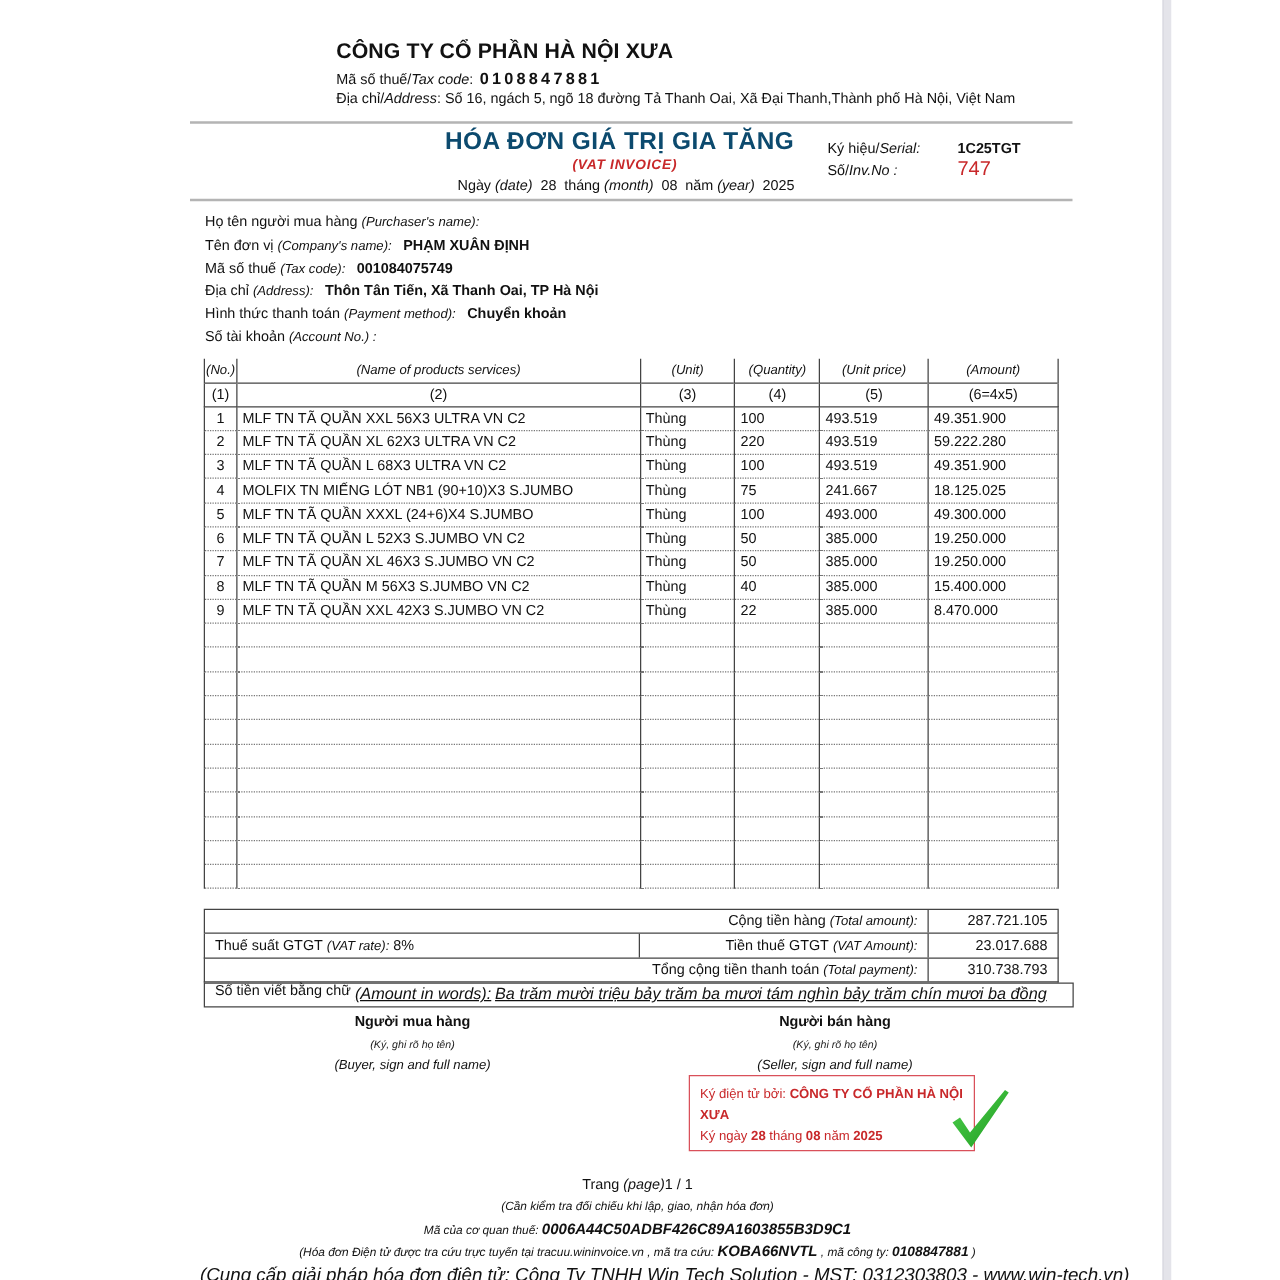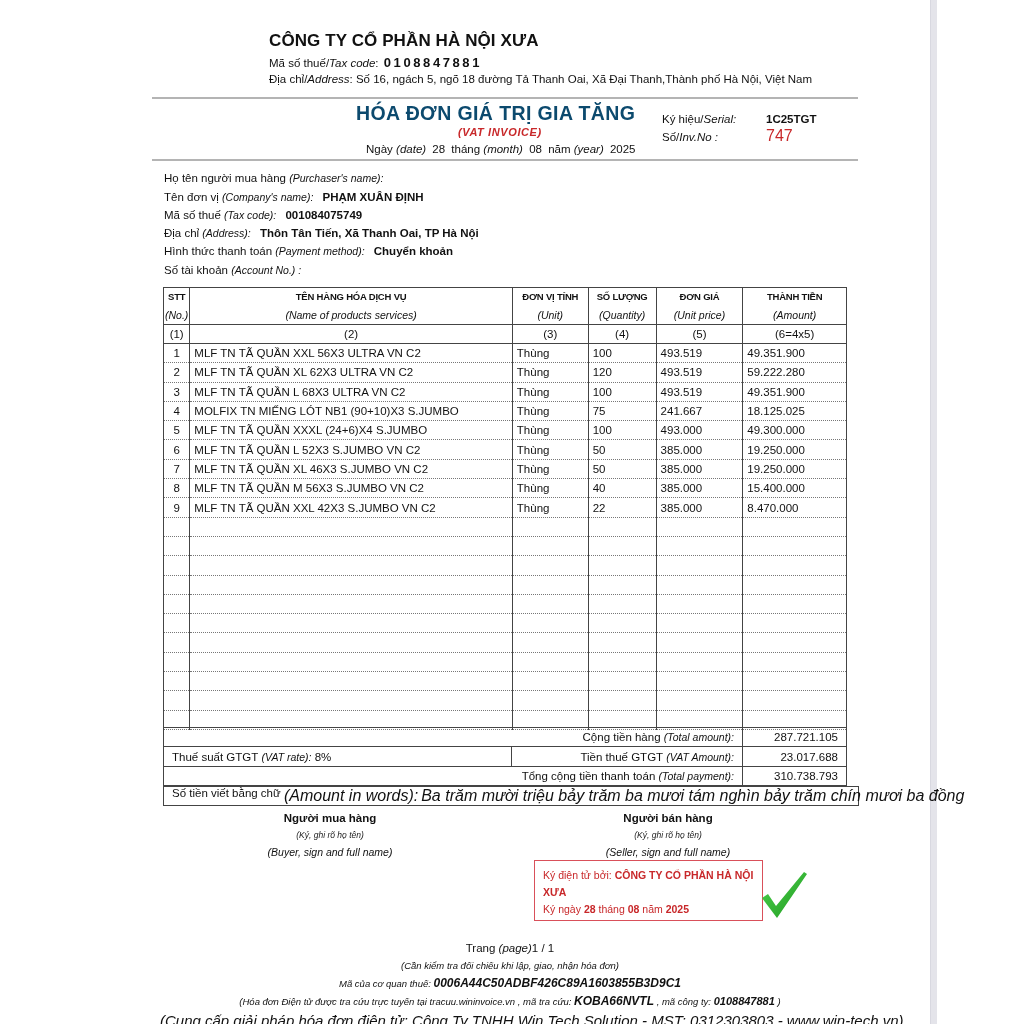--- a/index.html
+++ b/index.html
@@ -44,30 +44,30 @@
 
     .totals { position: absolute; left: 163px; width: 684px; font-size: 11.5px; border: 1.5px solid #444; border-top: none; display: flex; align-items: flex-end; }
     .totals .lbl { flex: 1; text-align: right; padding-right: 8px; height: 100%; display: flex; align-items: center; justify-content: flex-end; }
     .totals .val { width: 104px; text-align: right; padding-right: 8px; border-left: 1.5px solid #444; height: 100%; display: flex; align-items: center; justify-content: flex-end; }
     .totals .it { font-size: 10.5px; }
     .tot1 { top: 727px; height: 20px; border-top: 1.5px solid #444; }
     .tot2 { top: 747px; height: 20px; }
     .tot2 .rate { width: 348px; padding-left: 8px; border-right: 1.5px solid #444; height: 100%; display: flex; align-items: center; }
     .tot3 { top: 767px; height: 19px; }
     .words { position: absolute; left: 163px; top: 786px; width: 696px; height: 20px; border: 1.5px solid #444; border-top: 1px solid #444; font-size: 11.5px; padding-left: 8px; display: flex; align-items: flex-start; white-space: nowrap; }
-    .words .it { font-size: 16px; margin-left: 3px; }
+    .words .it { font-size: 13px; margin-left: 3px; text-decoration: underline; }
 
     .sign-col { position: absolute; text-align: center; width: 260px; }
     .sign-title { font-size: 11.5px; font-weight: bold; }
     .sign-hint { font-size: 8.5px; font-style: italic; margin-top: 6px; color: #222; }
     .sign-hint2 { font-size: 10.5px; font-style: italic; margin-top: 6px; }
     .buyer-sign { left: 200px; top: 812px; }
     .seller-sign { left: 538px; top: 812px; }
 
-    .sig-box { position: absolute; left: 534px; top: 860px; width: 229px; height: 61px; border: 1.5px solid #d9505a; padding: 6px 0 0 8px; font-size: 10.5px; color: #c8282a; line-height: 17px; }
+    .sig-box { position: absolute; left: 551px; top: 860px; width: 229px; height: 61px; border: 1.5px solid #d9505a; padding: 6px 0 0 8px; font-size: 10.5px; color: #c8282a; line-height: 17px; }
     .sig-box .b { font-weight: bold; }
     .check { position: absolute; left: 760px; top: 870px; width: 48px; height: 50px; }
 
     .footer { position: absolute; left: 160px; width: 700px; text-align: center; white-space: nowrap; }
     .f-page { top: 942px; font-size: 11.5px; }
     .f-note { top: 960px; font-size: 9.5px; font-style: italic; }
     .f-code { top: 976px; font-size: 9.5px; font-style: italic; }
     .f-code .b { font-size: 12px; font-weight: bold; font-style: italic; }
     .f-lookup { top: 994px; font-size: 9.5px; font-style: italic; }
     .f-lookup .b { font-size: 12px; font-weight: bold; font-style: italic; }
@@ -141,28 +141,20 @@
 <table class="items">
   <colgroup>
     <col style="width:26px">
       <col style="width:323px">
       <col style="width:76px">
       <col style="width:68px">
       <col style="width:87px">
       <col style="width:104px">
   </colgroup>
   <tbody>
-      <tr class="h1">
-    <th>STT</th>
-    <th>TÊN HÀNG HÓA DỊCH VỤ</th>
-    <th>ĐƠN VỊ TÍNH</th>
-    <th>SỐ LƯỢNG</th>
-    <th>ĐƠN GIÁ</th>
-    <th>THÀNH TIỀN</th>
-  </tr>
   <tr class="h2">
     <td style="padding:0">(No.)</td>
     <td>(Name of products services)</td>
     <td>(Unit)</td>
     <td>(Quantity)</td>
     <td>(Unit price)</td>
     <td>(Amount)</td>
   </tr>
   <tr class="h3">
     <td>(1)</td>
@@ -179,21 +171,21 @@
         <td>MLF TN TÃ QUẦN XXL 56X3 ULTRA VN C2</td>
         <td>Thùng</td>
         <td class="c-num">100</td>
         <td class="c-num">493.519</td>
         <td class="c-num c-amt">49.351.900</td>
       </tr>
       <tr class="row">
         <td class="c-stt">2</td>
         <td>MLF TN TÃ QUẦN XL 62X3 ULTRA VN C2</td>
         <td>Thùng</td>
-        <td class="c-num">120</td>
+        <td class="c-num">220</td>
         <td class="c-num">493.519</td>
         <td class="c-num c-amt">59.222.280</td>
       </tr>
       <tr class="row">
         <td class="c-stt">3</td>
         <td>MLF TN TÃ QUẦN L 68X3 ULTRA VN C2</td>
         <td>Thùng</td>
         <td class="c-num">100</td>
         <td class="c-num">493.519</td>
         <td class="c-num c-amt">49.351.900</td>

